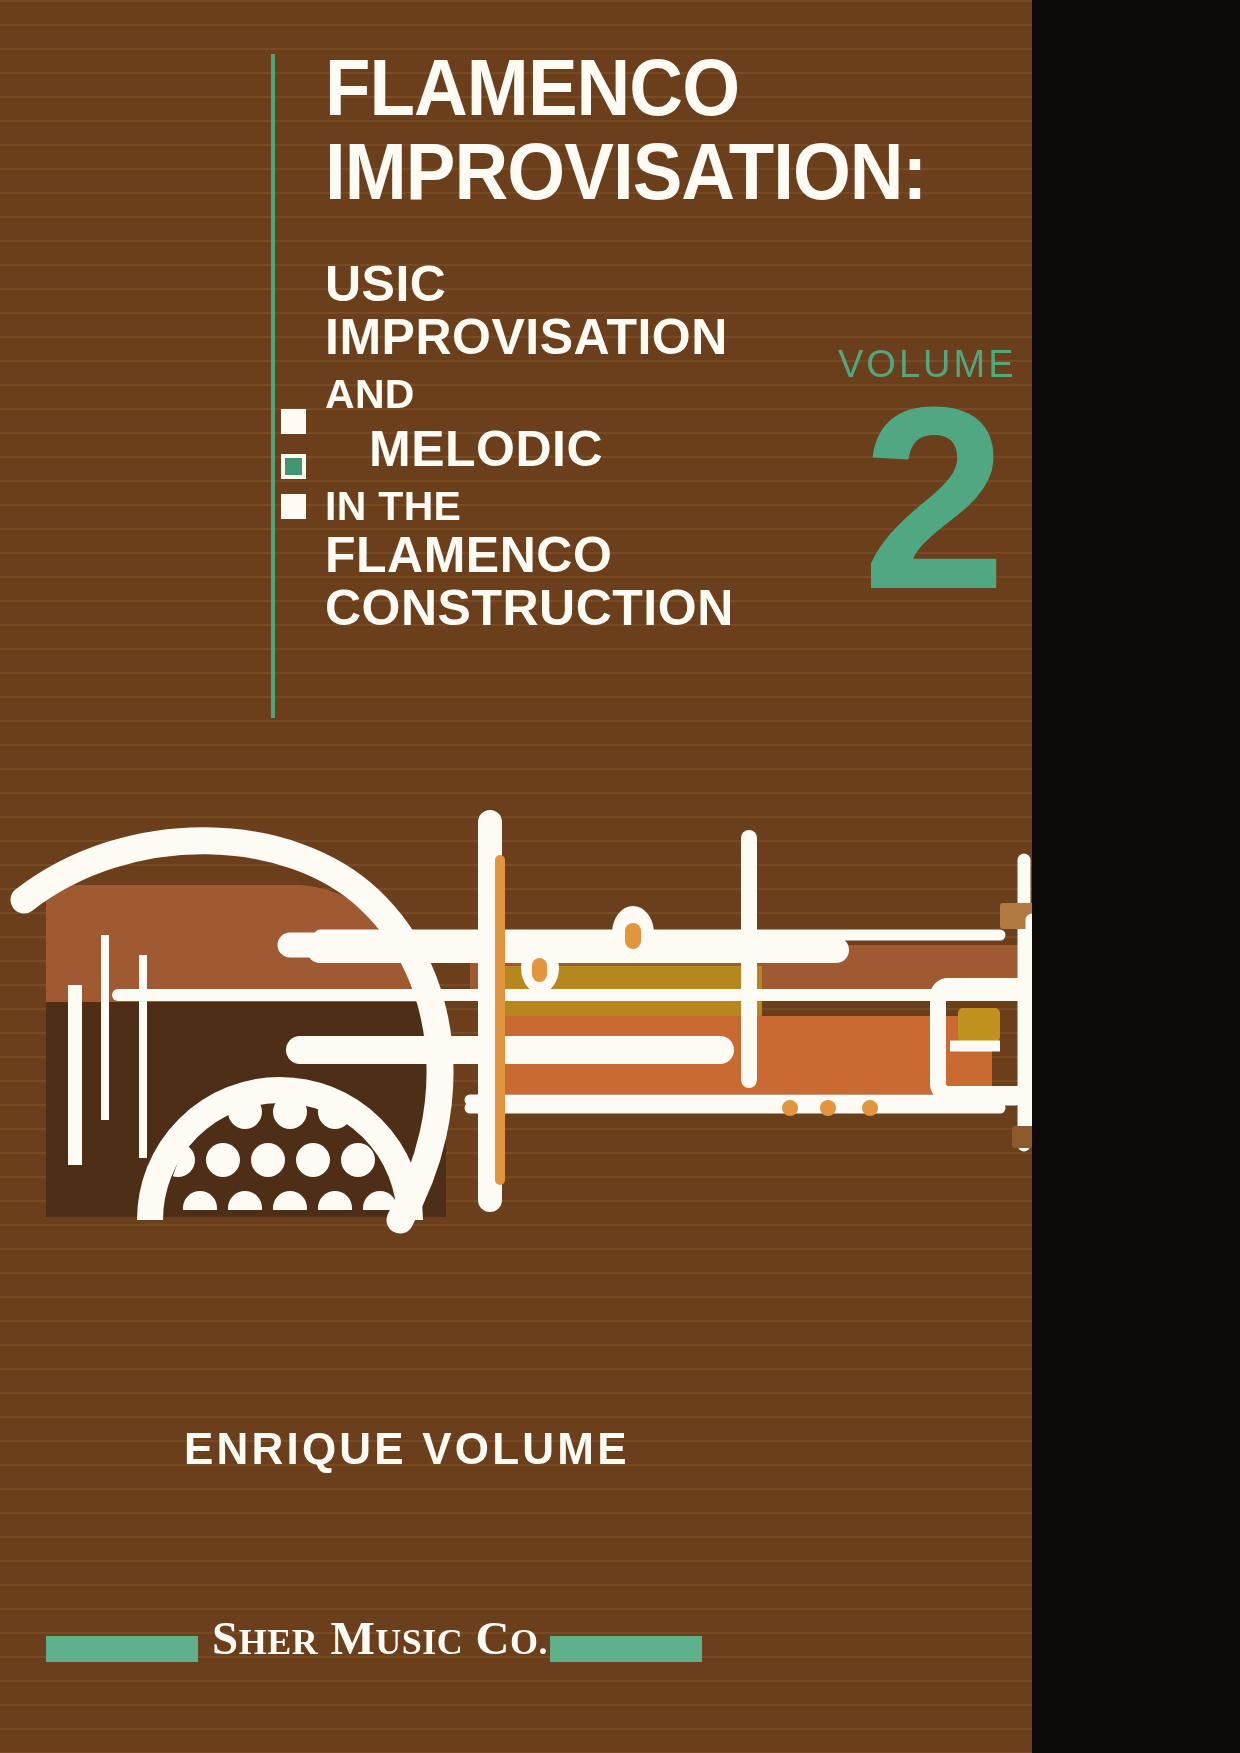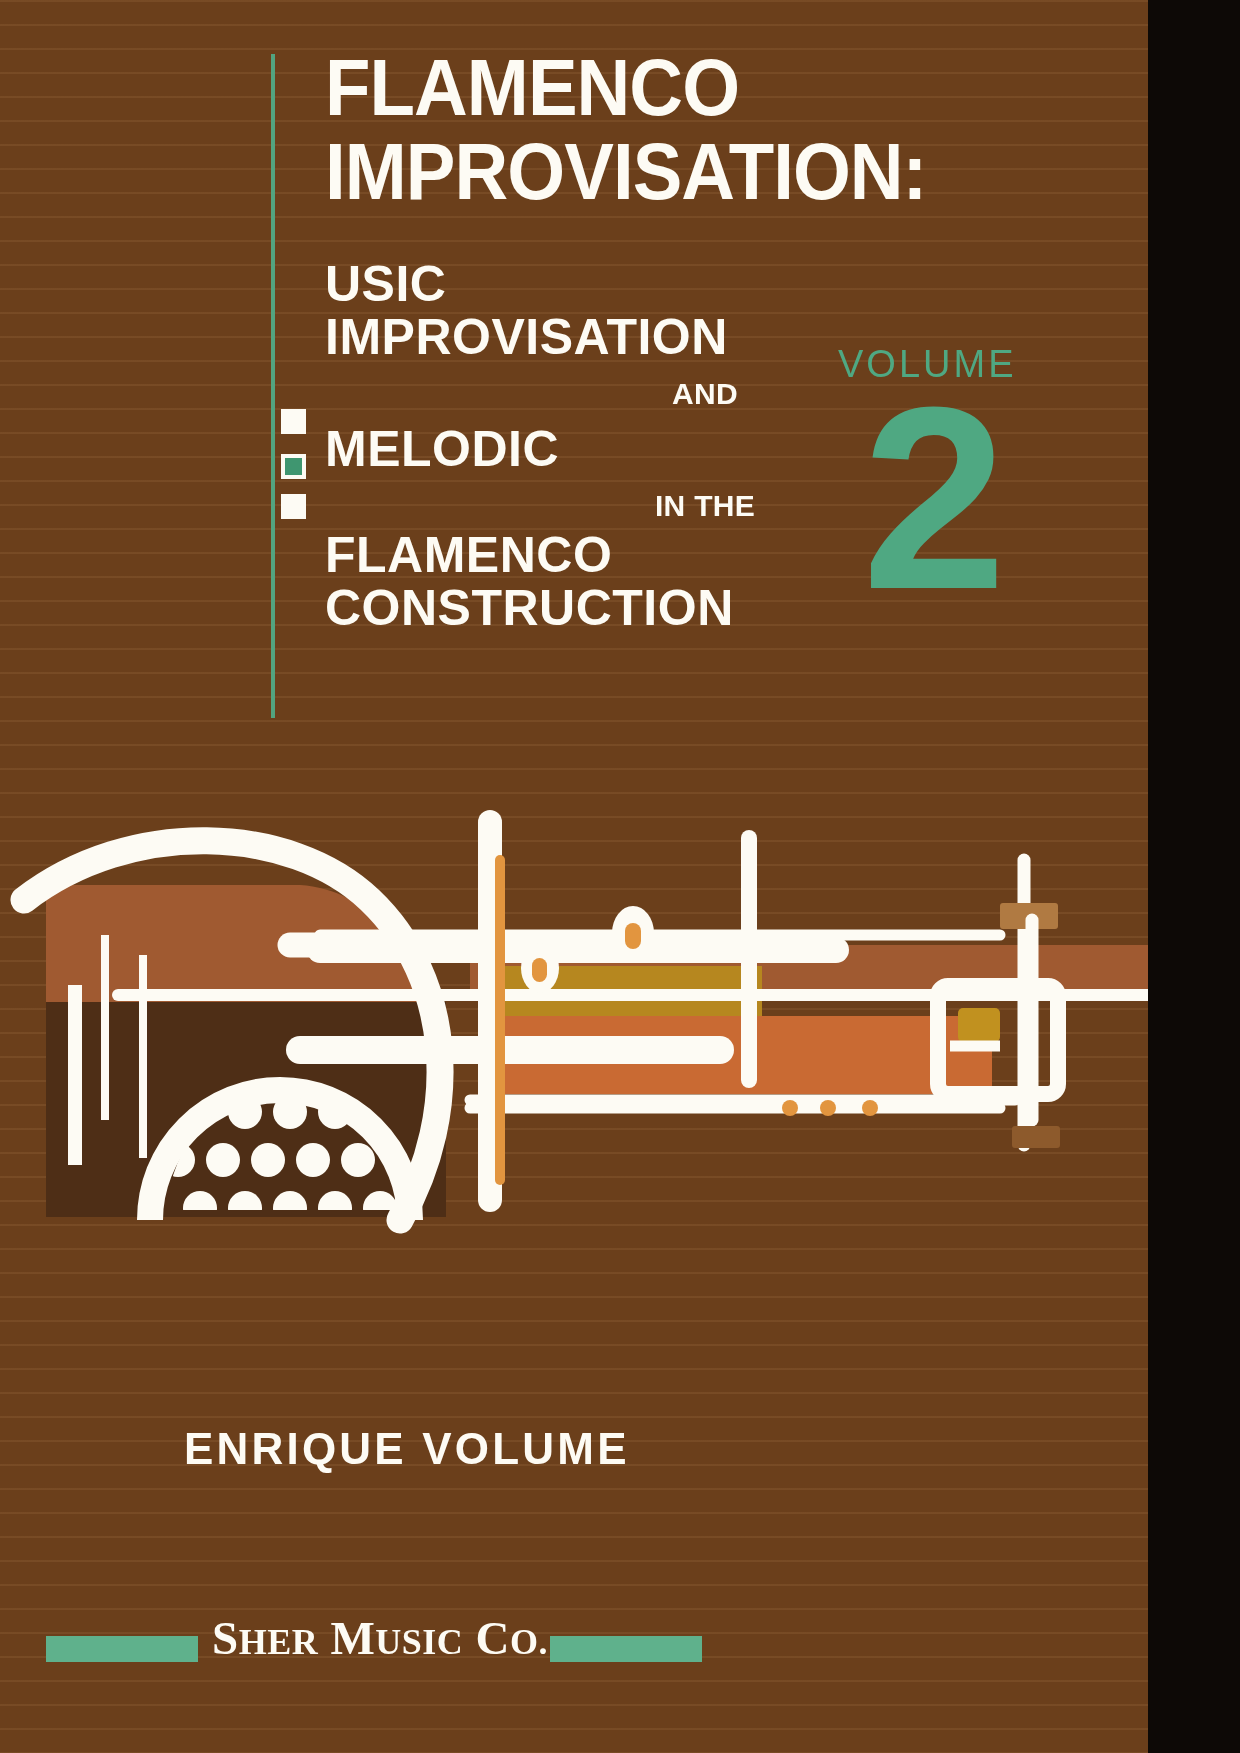--- a/index.html
+++ b/index.html
@@ -6,21 +6,21 @@
     margin: 0;
     padding: 0;
     background: #0d0906;
   }
   body {
     font-family: "Liberation Sans", sans-serif;
   }
 
   #cover {
     position: relative;
-    width: 1148px;
+    width: 1032px;
     height: 1753px;
     overflow: hidden;
     background-color: #6b3f1b;
     background-image: repeating-linear-gradient(
       to bottom,
       rgba(255, 200, 140, 0.085) 0px,
       rgba(255, 200, 140, 0.085) 2px,
       rgba(0, 0, 0, 0.0) 2px,
       rgba(0, 0, 0, 0.0) 24px
     );
@@ -65,29 +65,28 @@
   .sub-major {
     font-weight: 700;
     font-size: 50px;
     line-height: 53px;
     letter-spacing: 0.5px;
     color: #fdfbf4;
     white-space: nowrap;
   }
   .sub-minor {
     font-weight: 700;
-    font-size: 30px;
+    font-size: 41px;
     line-height: 46px;
     letter-spacing: 0.3px;
     color: #fdfbf4;
     white-space: nowrap;
-    text-align: center;
   }
   .sp-top { margin-top: 7px; }
-  .sp-big { margin-top: 6px; }
+  .sp-big { margin-top: 6px; margin-left: 44px; }
 
   
   .marker {
     position: absolute;
     left: 281px;
     width: 25px;
     height: 25px;
   }
   .marker.m1 { top: 409px; background: #fdfbf4; }
   .marker.m2 { top: 454px; background: #fdfbf4; padding: 0; }

